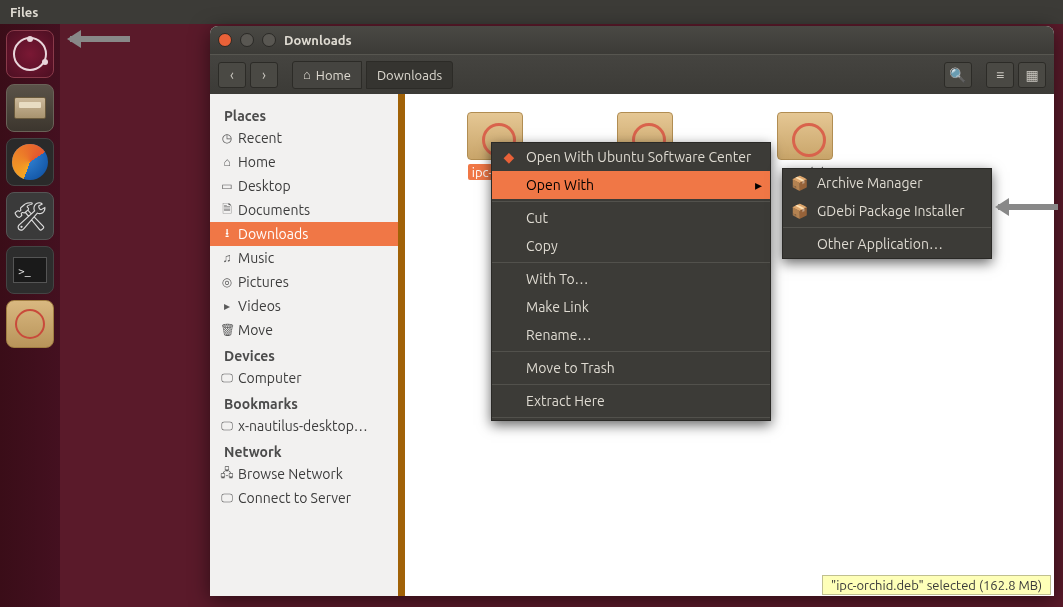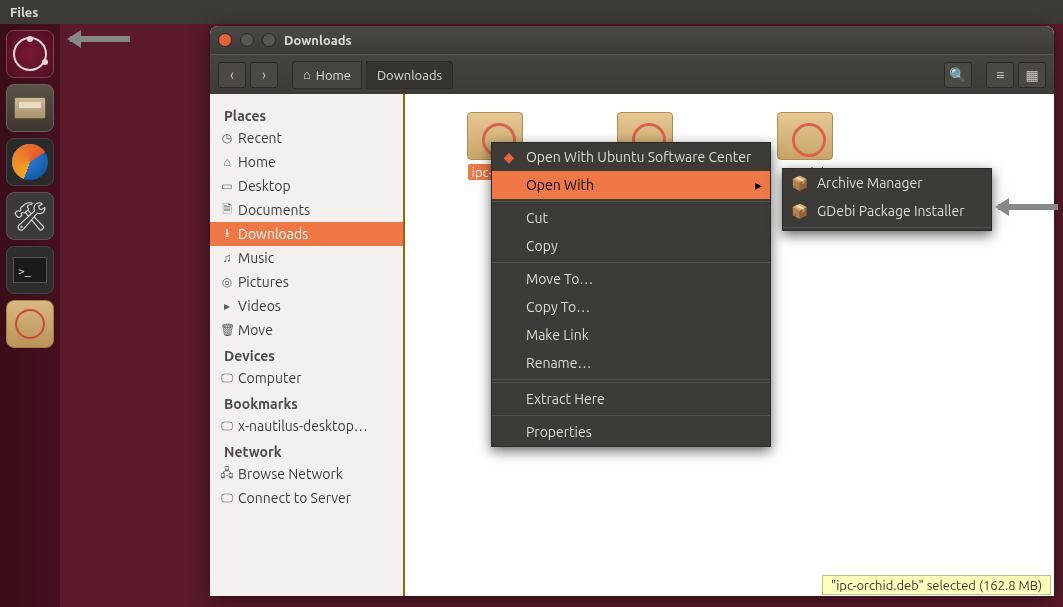--- a/index.html
+++ b/index.html
@@ -23,21 +23,21 @@
     .titlebar { height: 28px; background: linear-gradient(#4a4944,#3c3b37); display: flex; align-items: center; padding: 0 8px; gap: 8px; color: #dfdbd2; font-size: 13px; font-weight: bold; }
     .winbtn { width: 14px; height: 14px; border-radius: 50%; background: #595752; border:1px solid #2a2926; }
     .winbtn.close { background: #e96138; }
     .toolbar { height: 40px; background: linear-gradient(#454440,#3c3b37); border-top:1px solid #575650; display: flex; align-items: center; padding: 0 8px; gap: 4px; }
     .navbtn { width: 28px; height: 26px; background: #4a4944; border:1px solid #2c2b27; border-radius: 3px; display:flex; align-items:center; justify-content:center; color:#c9c6bf; font-size:14px;}
     .pathseg { height: 28px; background: #454440; border:1px solid #2c2b27; padding: 0 10px; display:flex; align-items:center; color:#dfdbd2; font-size:13px; gap:5px;}
     .pathseg.first{ border-radius:3px 0 0 3px; }
     .pathseg.active { background:#353430; border-radius:0 3px 3px 0;}
     .spacer{flex:1;}
     .body { flex:1; display:flex; background:#fff;}
-    .sidebar { width: 195px; background: #f2f1f0; border-right: 2px solid #a16207; overflow-y: auto; padding-top:8px;}
+    .sidebar { width: 195px; background: #f2f1f0; border-right: 7px solid #a16207; overflow-y: auto; padding-top:8px;}
     .shdr { padding: 6px 14px 2px; font-size: 14px; font-weight: bold; color: #4c4c4c; }
     .sitem { padding: 4px 14px 4px 28px; font-size: 14px; color: #3c3c3c; display:flex; align-items:center; gap:8px; cursor:default; position:relative;}
     .sitem .ic { position:absolute; left:10px; width:14px; text-align:center; color:#5a5a5a; font-size:12px;}
     .sitem.sel { background: #f07746; color: #fff; }
     .sitem.sel .ic{ color:#fff; }
     .content { flex:1; background:#fff; position:relative; }
     .file { position:absolute; width:120px; text-align:center; font-size:13px; color:#3c3c3c;}
     .file .fic { width:56px; height:48px; margin:0 auto 4px; background:linear-gradient(#e5c794,#c9a56a); border-radius:4px; border:1px solid #b18d52; position:relative;}
     .file .fic::after{content:""; position:absolute; left:14px; top:10px; width:28px; height:28px; border-radius:50%; border:3px solid #d9634c;}
     .file .lbl{display:inline-block; padding:1px 4px; border-radius:2px;}
@@ -196,34 +196,34 @@
   </div>
 </div>
 
 <div class="ctxmenu" style="left:491px; top:142px;">
   <div class="mrow"><span class="mic" style="color:#e96138;">◆</span><span>Open With Ubuntu Software Center</span></div>
   <div class="mrow hl"><span>Open With</span><span class="arr">▸</span></div>
   <div class="msep"></div>
   <div class="mrow"><span>Cut</span></div>
   <div class="mrow"><span>Copy</span></div>
   <div class="msep"></div>
-  <div class="mrow"><span>Move To…</span></div>
-  <div class="mrow"><span>Copy To…</span></div>
+  <div class="mrow"><span>With To…</span></div>
   <div class="mrow"><span>Make Link</span></div>
   <div class="mrow"><span>Rename…</span></div>
   <div class="msep"></div>
+  <div class="mrow"><span>Move to Trash</span></div>
   <div class="msep"></div>
   <div class="mrow"><span>Extract Here</span></div>
   <div class="msep"></div>
-  <div class="mrow"><span>Properties</span></div>
 </div>
 
 <div class="ctxmenu submenu" style="left:782px; top:168px;">
   <div class="mrow"><span class="mic">📦</span><span>Archive Manager</span></div>
   <div class="mrow"><span class="mic">📦</span><span>GDebi Package Installer</span></div>
   <div class="msep"></div>
+  <div class="mrow"><span>Other Application…</span></div>
 </div>
 
 <div class="arrow-right" style="left:998px; top:204px;"></div>
 
 <div class="statusbar" style="left:auto; right:12px; bottom:12px; position:absolute;">
   <span>"ipc-orchid.deb" selected  (162.8 MB)</span>
 </div>
 
 </body></html>

